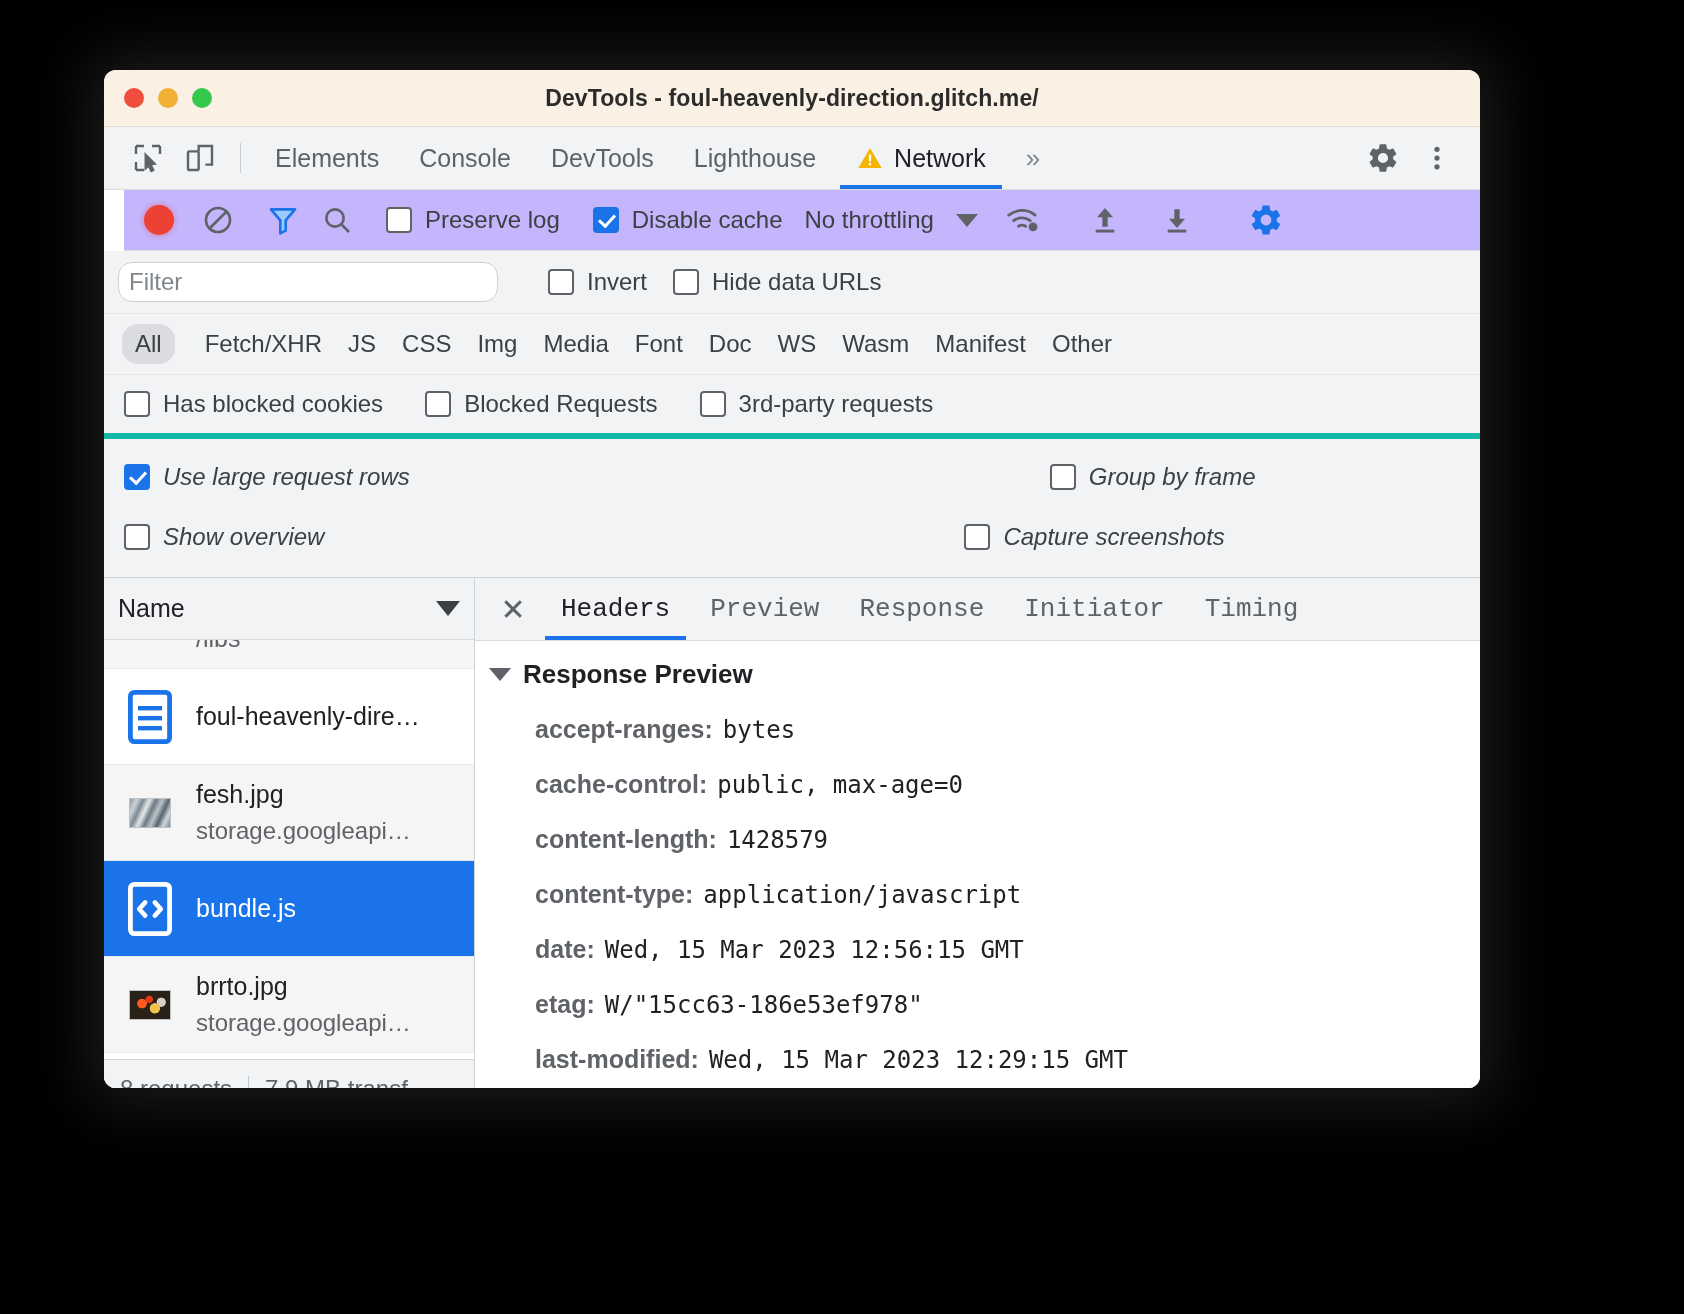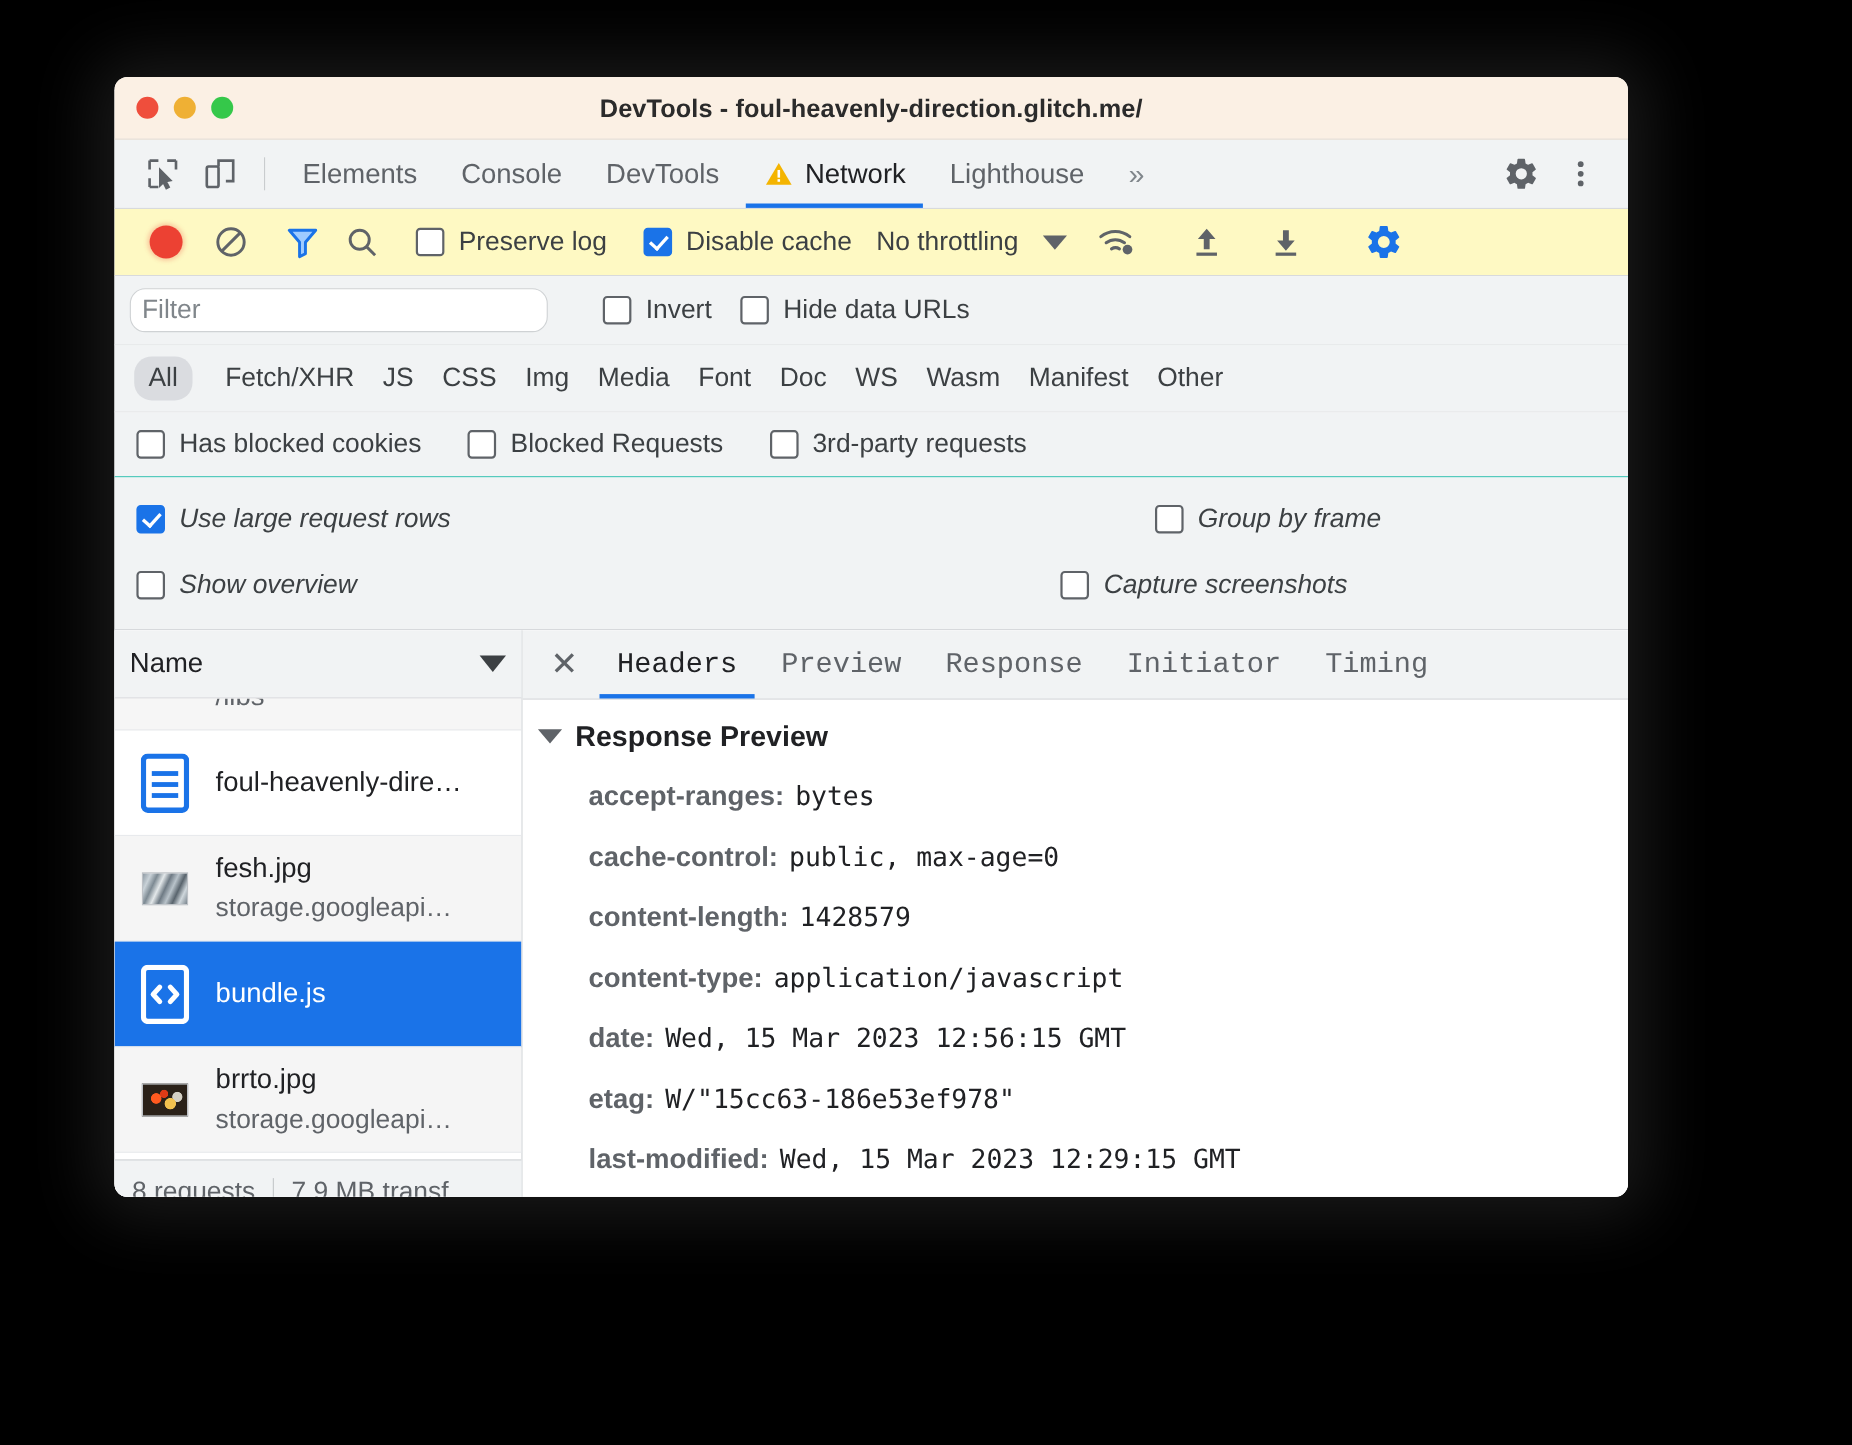--- a/index.html
+++ b/index.html
@@ -117,25 +117,26 @@
   .tabbar-right .vdiv { margin: 16px 10px; }
   .gear-btn, .kebab-btn {
     width: 54px; height: 62px;
     display: flex; align-items: center; justify-content: center;
     cursor: pointer;
   }
 
   
   .nettoolbar {
     height: 60px;
-    background: #fef9c3;
+    background: #c4b5fd;
     border-bottom: 1px solid #d8dadc;
     display: flex;
     align-items: center;
-    padding-left: 32px;
+    padding-left: 20px;
+    margin-left: 20px;
   }
   .rec-dot {
     width: 30px; height: 30px; border-radius: 50%;
     background: #ec4133;
     margin-right: 28px;
     cursor: pointer;
     box-shadow: 0 0 4px 2px rgba(236,65,51,0.25);
   }
   .tool-icon { margin-right: 22px; display:flex; align-items:center; cursor:pointer; }
   .nettoolbar .vdiv { margin: 12px 10px 12px 0; }
@@ -226,21 +227,21 @@
     cursor: pointer;
     white-space: nowrap;
   }
   .type-chip.active { background: #dadce0; }
   .typebar .vdiv { margin: 14px 8px; }
 
   
   .cbrow {
     height: 58px;
     background: #f1f3f4;
-    border-bottom: 1px solid #14b8a6;
+    border-bottom: 6px solid #14b8a6;
     display: flex;
     align-items: center;
     padding-left: 20px;
   }
   .cbrow .chk-row { margin-right: 42px; }
 
   
   .setpane {
     background: #f1f3f4;
     border-bottom: 1px solid #d0d3d6;
@@ -470,33 +471,33 @@
       <div class="vdiv"></div>
 
       <div class="tab">
         <span>Elements</span>
       </div>
       <div class="tab">
         <span>Console</span>
       </div>
       <div class="tab">
         <span>DevTools</span>
+      </div>
+      <div class="tab">
+        <span>Lighthouse</span>
       </div>
       <div class="tab active">
         <span class="warn-tri">
           <svg width="28" height="28" viewBox="0 0 24 24">
             <path d="M12 3.5L22 20.5H2z" fill="#f4b400"></path>
             <rect x="11" y="9" width="2" height="6" fill="#fff"></rect>
             <rect x="11" y="16.2" width="2" height="2" fill="#fff"></rect>
           </svg>
         </span>
         <span>Network</span>
-      </div>
-      <div class="tab">
-        <span>Lighthouse</span>
       </div>
       <div class="tab-more">»</div>
 
       <div class="tabbar-right">
         <div class="vdiv"></div>
         <div class="gear-btn">
           <svg width="34" height="34" viewBox="0 0 24 24" fill="#5f6368">
             <path d="M19.14 12.94a7.5 7.5 0 000-1.88l2.03-1.58a.5.5 0 00.12-.64l-1.92-3.32a.5.5 0 00-.6-.22l-2.39.96a7.3 7.3 0 00-1.63-.94l-.36-2.54a.5.5 0 00-.5-.42h-3.84a.5.5 0 00-.5.42l-.36 2.54c-.58.24-1.13.55-1.63.94l-2.39-.96a.5.5 0 00-.6.22L2.65 8.84a.5.5 0 00.12.64l2.03 1.58a7.5 7.5 0 000 1.88l-2.03 1.58a.5.5 0 00-.12.64l1.92 3.32c.13.22.39.31.6.22l2.39-.96c.5.39 1.05.7 1.63.94l.36 2.54c.04.24.25.42.5.42h3.84c.25 0 .46-.18.5-.42l.36-2.54c.58-.24 1.13-.55 1.63-.94l2.39.96c.21.09.47 0 .6-.22l1.92-3.32a.5.5 0 00-.12-.64l-2.03-1.58zM12 15.6A3.6 3.6 0 1112 8.4a3.6 3.6 0 010 7.2z"></path>
           </svg>
         </div>

